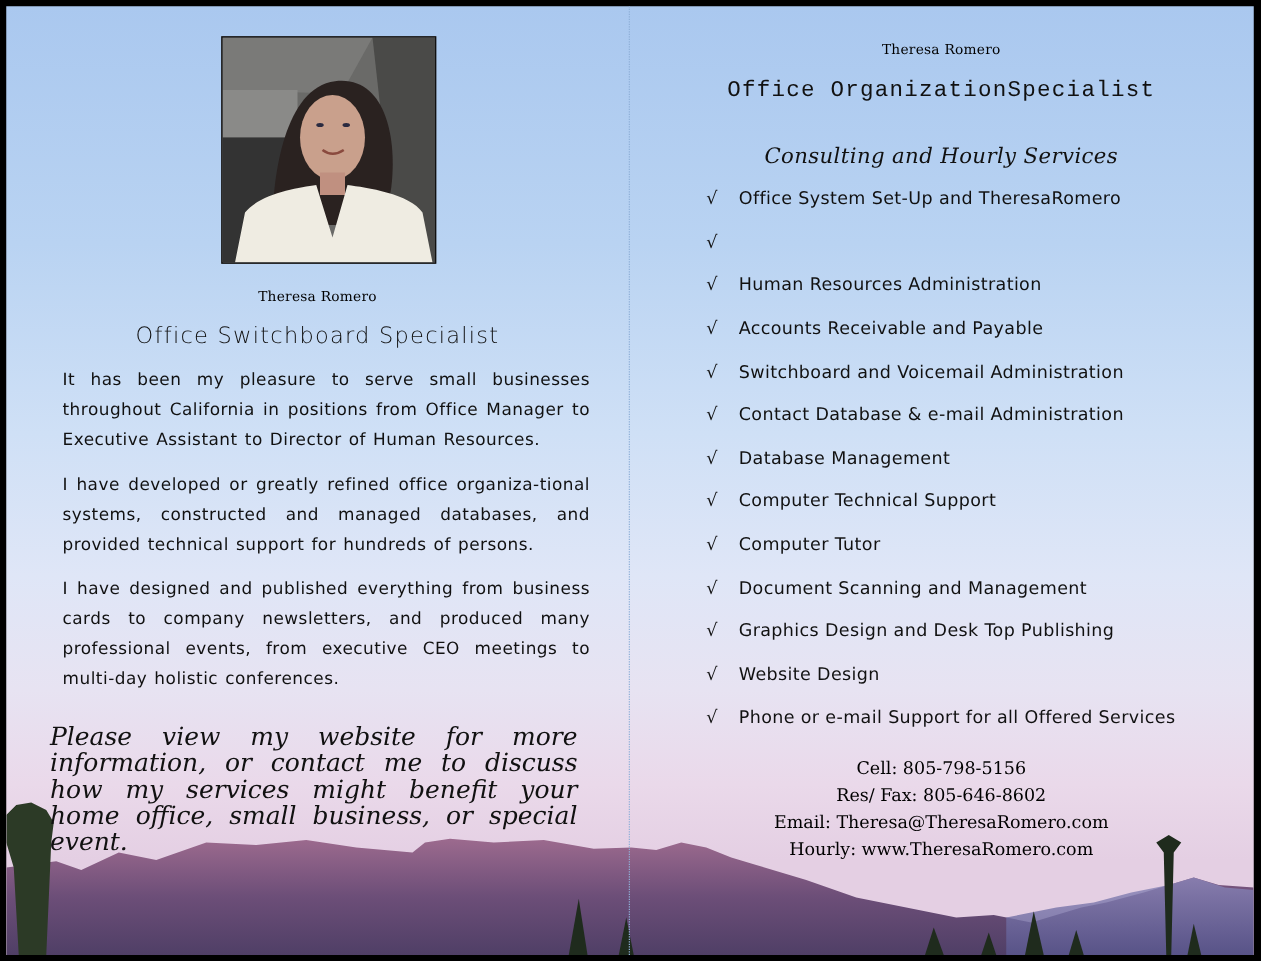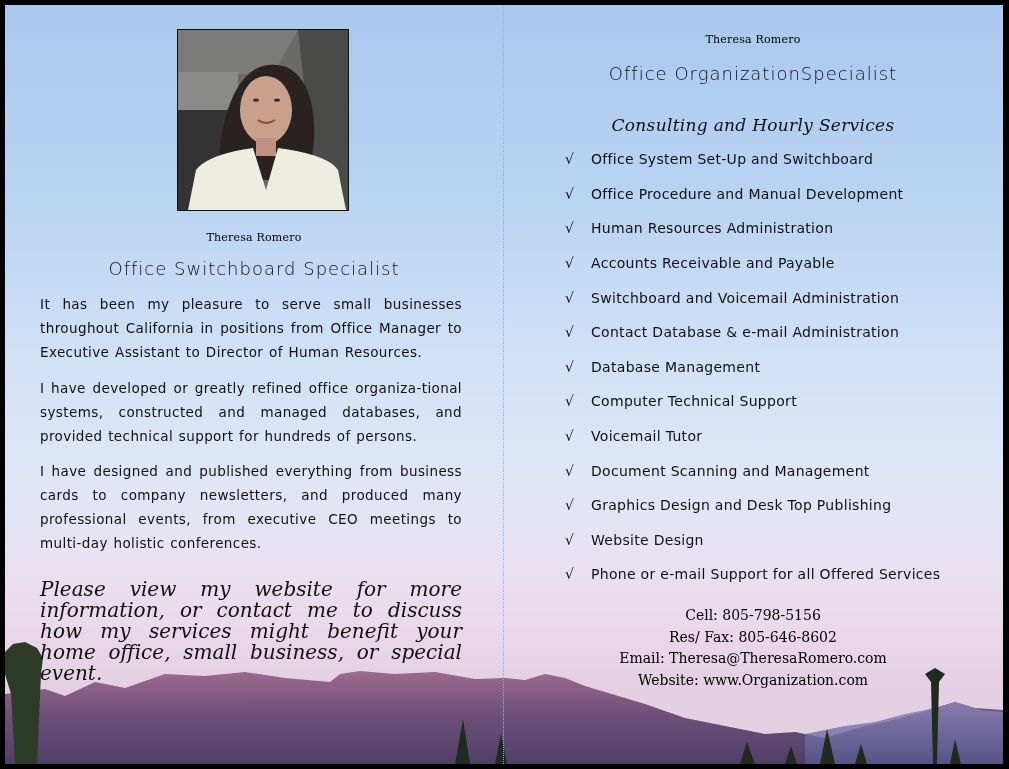--- a/index.html
+++ b/index.html
@@ -24,21 +24,21 @@
   }
   .name {
     position: absolute; text-align: center; color: #000;
     font-family: "DejaVu Serif", serif; font-size: 11px; letter-spacing: 0.2px;
   }
   .title {
     position: absolute; text-align: center; color: #111;
     font-family: "DejaVu Sans", sans-serif; font-weight: 200; font-size: 18px; letter-spacing: 1px;
   }
   .para {
-    position: absolute; left: 35px; width: 422px; font-size: 13.5px; line-height: 24px;
+    position: absolute; left: 45px; width: 422px; font-size: 13.5px; line-height: 24px;
     color: #111; text-align: justify; text-align-last: left; letter-spacing: 0.4px; word-spacing: 1px;
   }
   .italic-note {
     position: absolute; left: 35px; top: 574px; width: 422px; font-family: "DejaVu Serif", serif;
     font-style: italic; font-size: 20px; line-height: 21px; color: #111; text-align: justify;
   }
   
   .services-heading {
     position: absolute; left: 498px; width: 500px; top: 98px; text-align: center;
     font-family: "DejaVu Serif", serif; font-style: italic; font-size: 17px; color: #111; letter-spacing: 0.3px; margin-top: 12px;
@@ -108,31 +108,30 @@
   <div class="name" style="left:0; width:498px; top:226px;">Theresa Romero</div>
   <div class="title" style="left:0; width:498px; top:253px;">Office Switchboard Specialist</div>
 
   <div class="para" style="top:287px;">It has been my pleasure to serve small businesses throughout California in  positions from Office Manager to Executive Assistant to Director of  Human Resources.</div>
   <div class="para" style="top:454px;">I have designed and published everything from business cards to company newsletters, and produced many professional events, from executive CEO meetings to multi-day holistic  conferences.</div>
   <div class="para" style="top:371px;">I have developed or greatly refined office organiza-tional systems, constructed and managed databases, and provided technical support for hundreds of persons.</div>
 
   <div class="italic-note">Please view my website for more information, or contact me to discuss how my services might benefit your home office, small business, or special event.</div>
 
   <div class="name" style="left:498px; width:500px; top:28px;">Theresa Romero</div>
-  <div class="title" style="left:498px; width:500px; top:58px;">Office OrganizationSpecialist</div>
+  <div class="title" style="left:498px; width:500px; top:58px;font-family:Liberation Mono, monospace;">Office OrganizationSpecialist</div>
   <div class="services-heading">Consulting and Hourly Services</div>
 
   <ul class="services">
     <li>
         <span class="check">√</span>
-        <span>Office System Set-Up and Switchboard</span>
+        <span>Office System Set-Up and TheresaRomero</span>
       </li>
     <li>
         <span class="check">√</span>
-        <span>Office Procedure and Manual Development</span>
       </li>
     <li>
         <span class="check">√</span>
         <span>Human Resources Administration</span>
       </li>
     <li>
         <span class="check">√</span>
         <span>Accounts Receivable and Payable</span>
       </li>
     <li>
@@ -146,21 +145,21 @@
     <li>
         <span class="check">√</span>
         <span>Database Management</span>
       </li>
     <li>
         <span class="check">√</span>
         <span>Computer Technical Support</span>
       </li>
     <li>
         <span class="check">√</span>
-        <span>Voicemail Tutor</span>
+        <span>Computer Tutor</span>
       </li>
     <li>
         <span class="check">√</span>
         <span>Document Scanning and Management</span>
       </li>
     <li>
         <span class="check">√</span>
         <span>Graphics Design and Desk Top Publishing</span>
       </li>
     <li>
@@ -170,16 +169,16 @@
     <li>
         <span class="check">√</span>
         <span>Phone or e-mail Support for all Offered Services</span>
       </li>
   </ul>
 
   <div class="contact">
     <div>Cell: 805-798-5156</div>
     <div>Res/ Fax: 805-646-8602</div>
     <div>Email: Theresa@TheresaRomero.com</div>
-    <div>Website: www.Organization.com</div>
+    <div>Hourly: www.TheresaRomero.com</div>
   </div>
 
 </div>
 
 </body></html>

